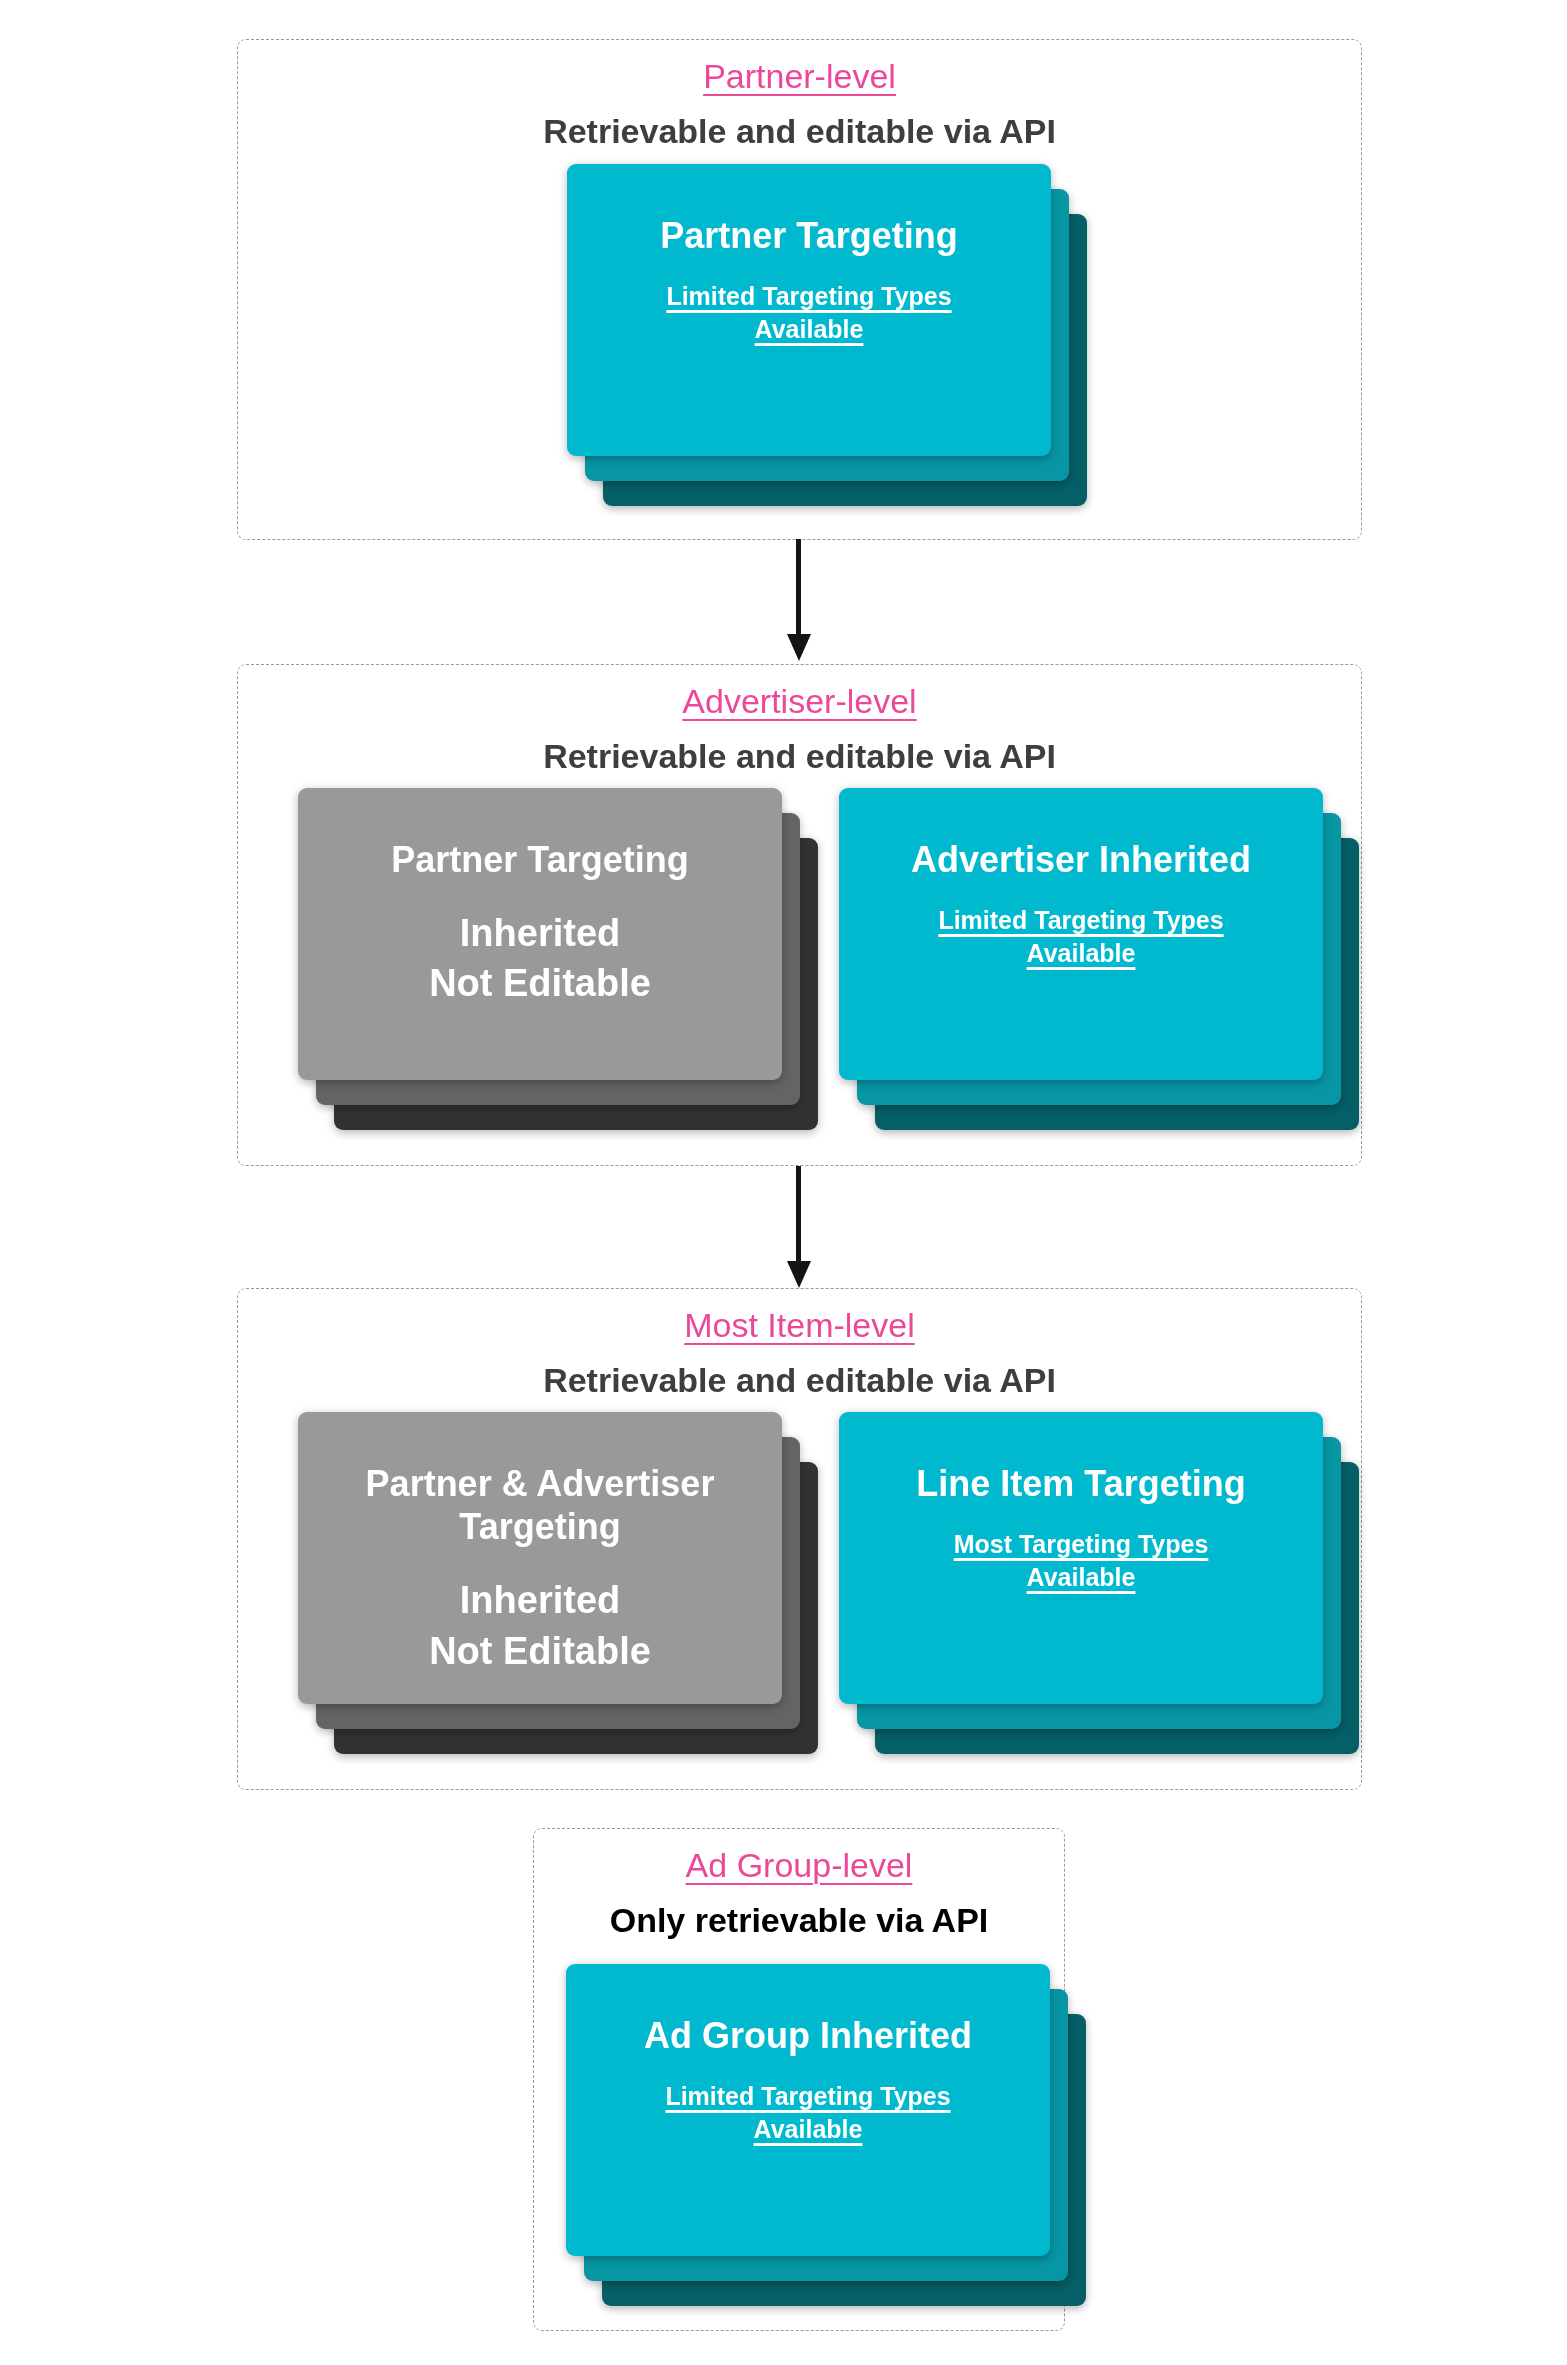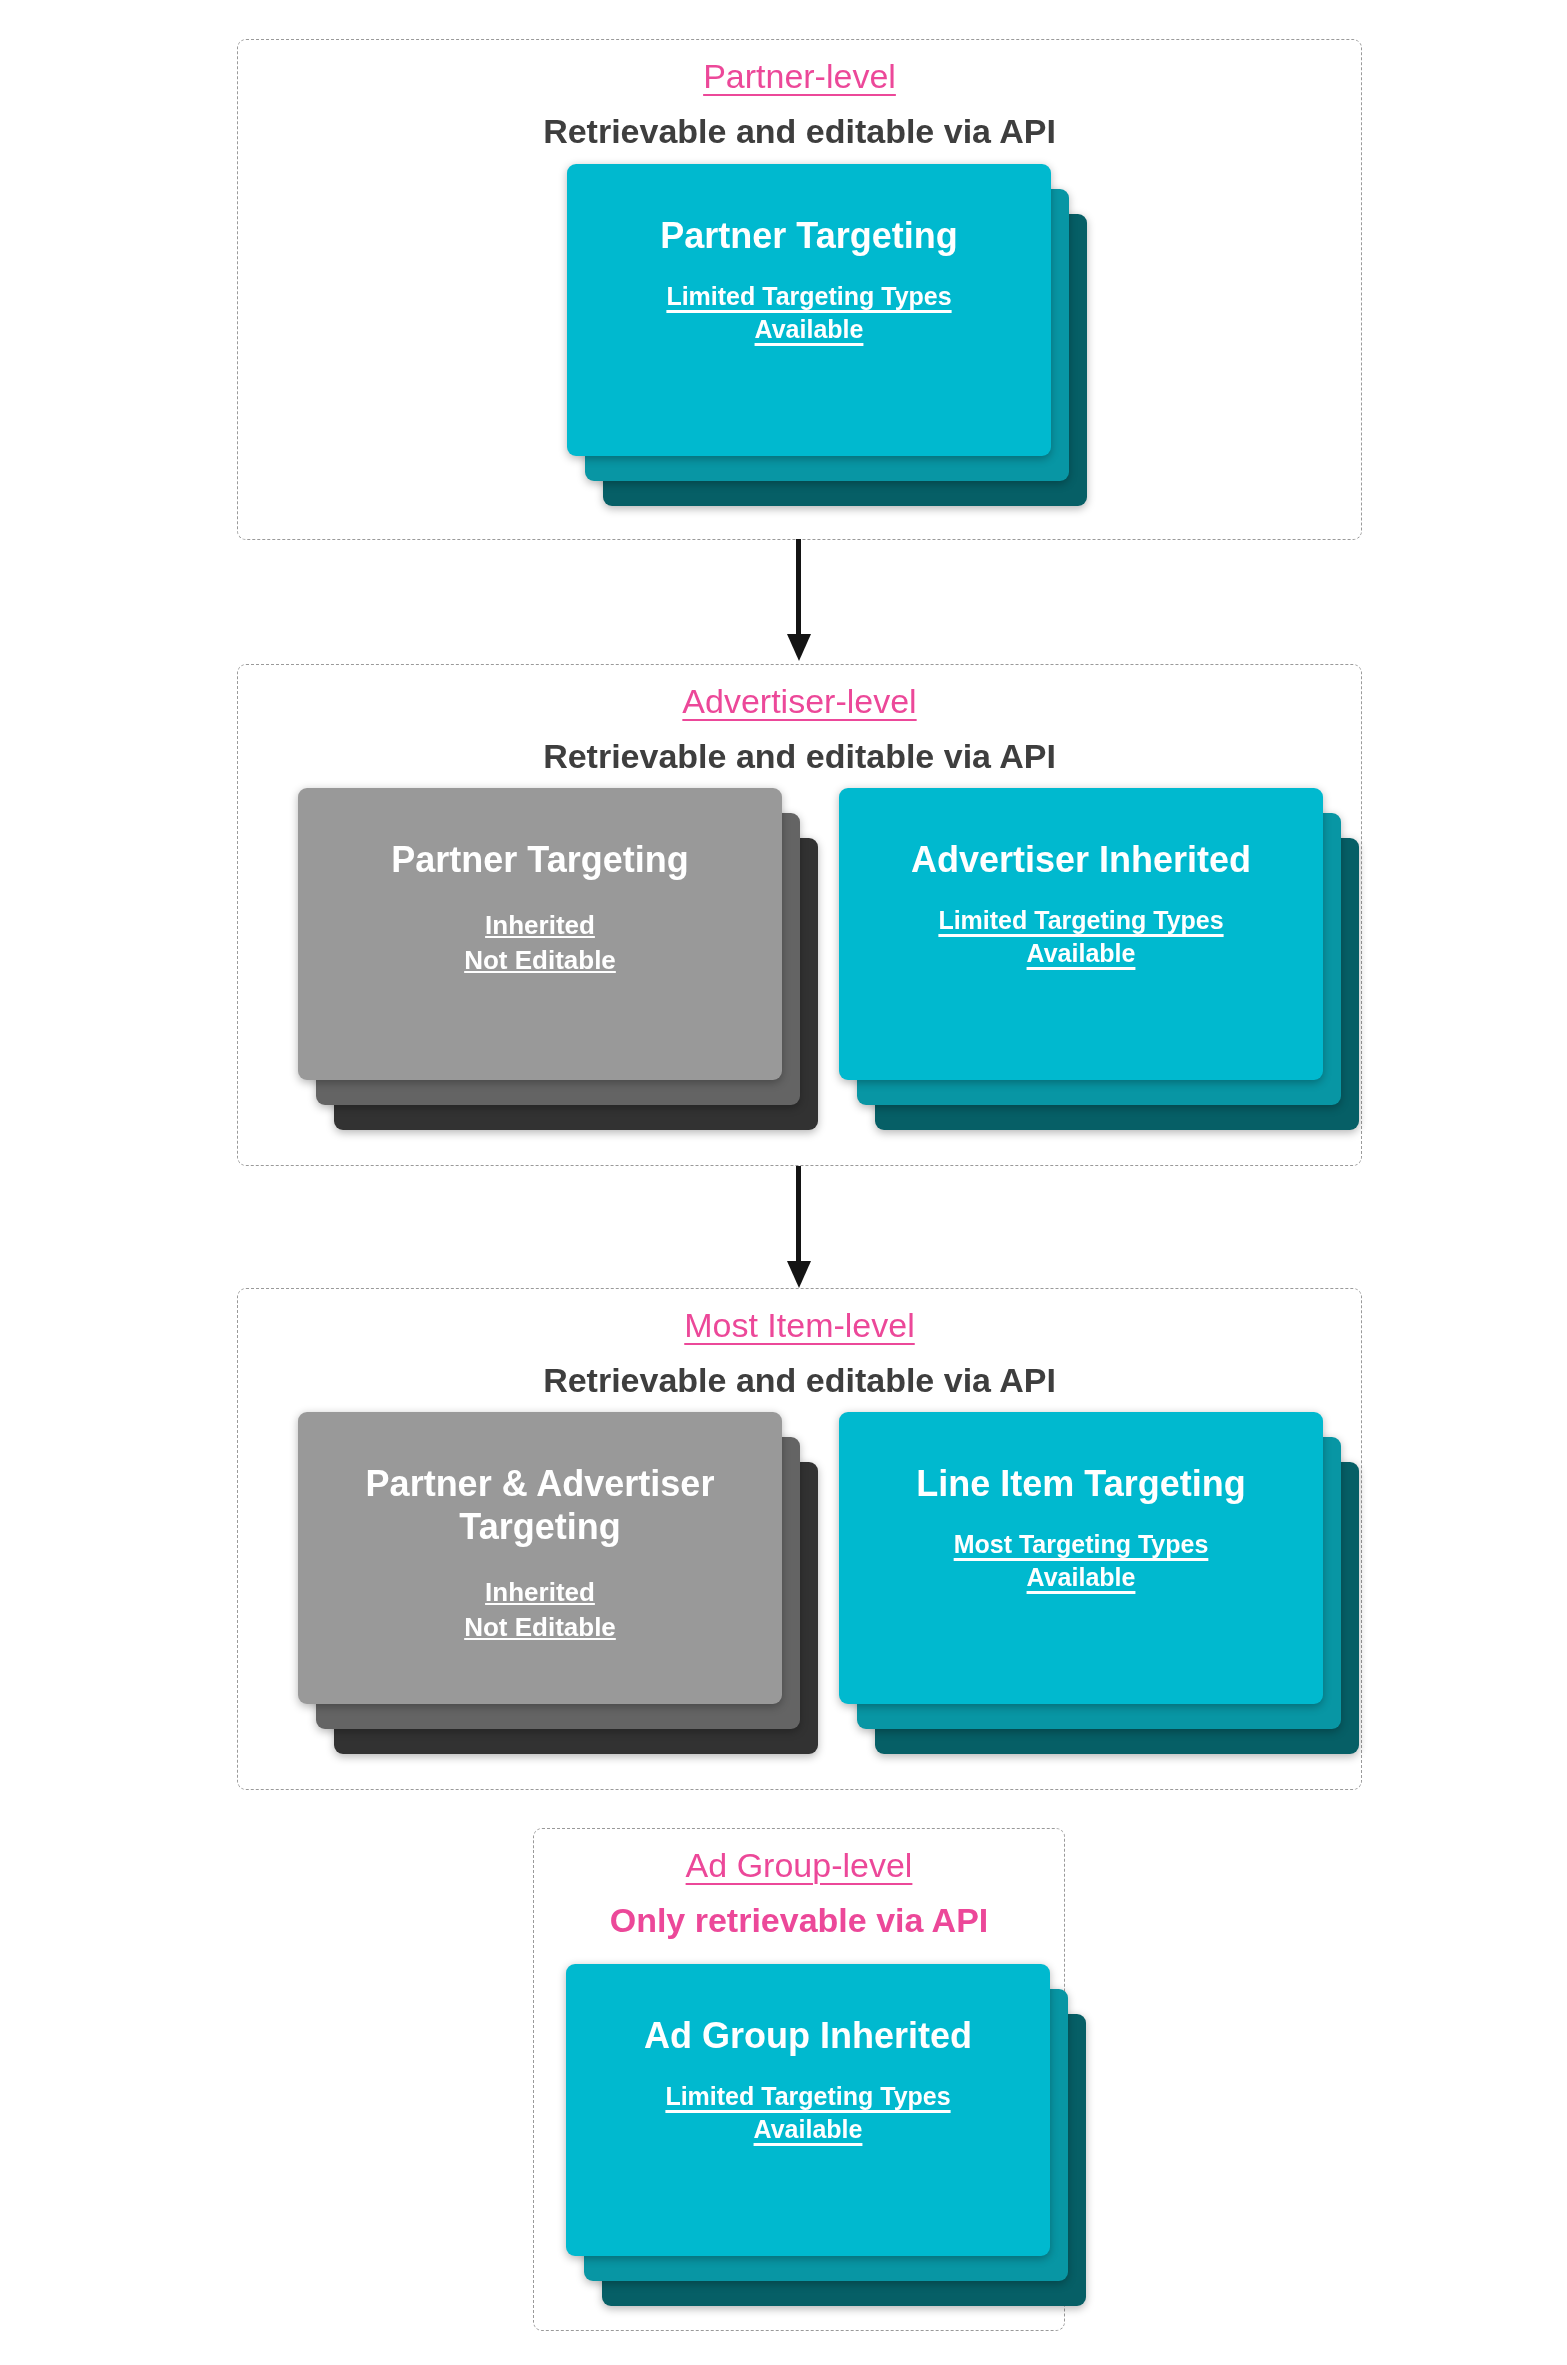--- a/index.html
+++ b/index.html
@@ -12,21 +12,21 @@
   }
   .panel-header{position:absolute;top:16px;left:0;right:0;text-align:center;}
   .panel-title{
     display:inline-block;font-size:34px;color:#ec4899;
     text-decoration:underline;text-underline-offset:6.3px;text-decoration-thickness:2.2px;
     line-height:1.2;
   }
   .panel-subtitle{
     font-size:34px;font-weight:bold;color:#3e3e3e;line-height:1.2;margin-top:14px;
   }
-  .panel-subtitle.alert{color:#ec4899;}
+  .panel-subtitle.alert{color:#000000;}
 
   .stack{position:absolute;width:484px;height:292px;}
   .stack .layer,.stack .card{
     position:absolute;width:100%;height:100%;border-radius:9px;
     box-shadow:0 2.7px 9px rgba(0,0,0,0.28);
   }
   .stack .l3{left:36px;top:50px;}
   .stack .l2{left:18px;top:25px;}
   .stack .card{left:0;top:0;color:#ffffff;text-align:center;}
   .cyan .card{background:#00b9cf;}
@@ -34,21 +34,21 @@
   .cyan .l3{background:#065f66;}
   .gray .card{background:#999999;}
   .gray .l2{background:#646464;}
   .gray .l3{background:#323232;}
 
   .card-title{
     font-size:36px;font-weight:bold;line-height:1.2;
     margin:50px 25px 0 25px;
   }
   .card-lines{margin-top:23px;font-size:25px;font-weight:bold;line-height:1.32;}
-  .gray .card-lines{font-size:26px;margin-top:27px;text-decoration:underline;}
+  .gray .card-lines{font-size:38px;margin-top:27px;}
   .card-lines .line{display:block;}
   .cyan .card-lines .line{
     text-decoration:underline;text-underline-offset:5.4px;text-decoration-thickness:2.7px;
   }
 
   .arrow{position:absolute;width:27px;}
   .arrow .shaft{width:4.5px;height:95px;background:#141414;margin:0 auto;}
   .arrow .head{
     width:0;height:0;margin:0 auto;
     border-left:12.5px solid transparent;border-right:12.5px solid transparent;

